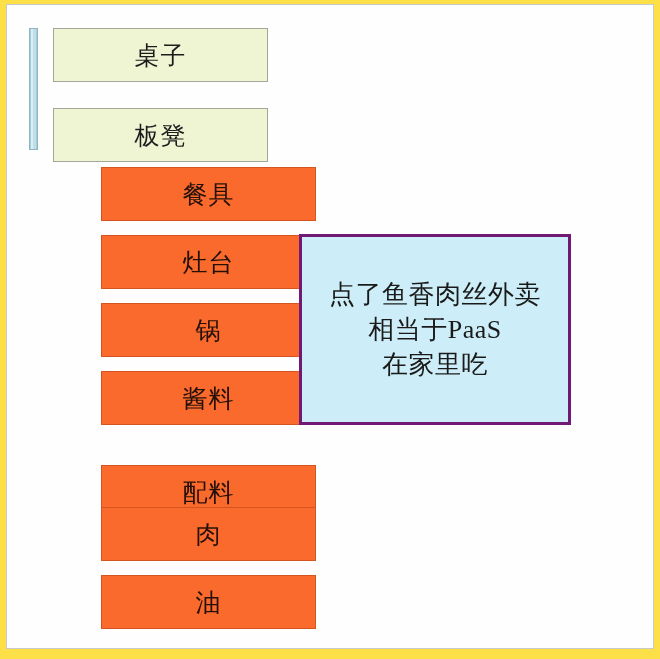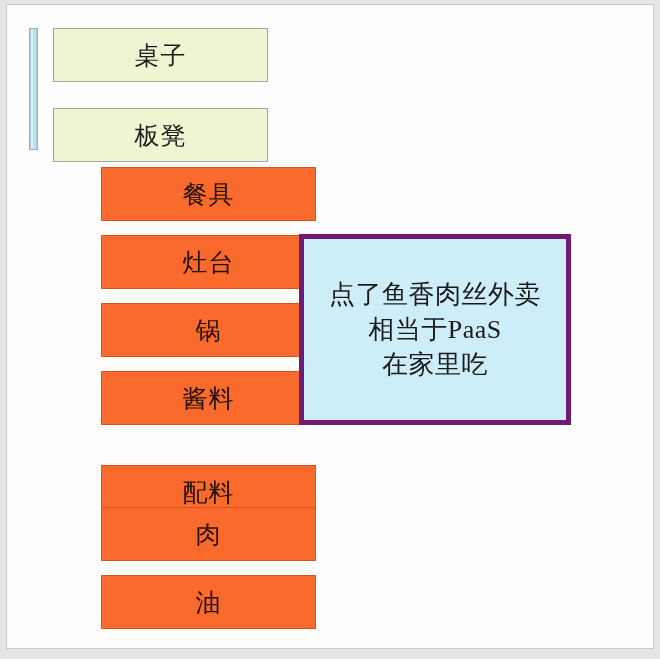--- a/index.html
+++ b/index.html
@@ -8,21 +8,21 @@
     background: #ffffff;
   }
   body {
     font-family: "Liberation Serif", "DejaVu Serif", serif;
   }
 
   #canvas {
     position: relative;
     width: 660px;
     height: 659px;
-    background: #e5e5e5;
+    background: #fde047;
     overflow: hidden;
   }
 
   
   #frame {
     position: absolute;
     left: 6px;
     top: 4px;
     width: 648px;
     height: 645px;
@@ -70,21 +70,21 @@
   }
 
   .note-box {
     position: absolute;
     left: 299px;
     top: 234px;
     width: 272px;
     height: 191px;
     box-sizing: border-box;
     background: #cdeef8;
-    border: 5px solid #701a75;
+    border: 3px solid #701a75;
     display: flex;
     flex-direction: column;
     align-items: center;
     justify-content: center;
     gap: 2px;
     color: #1a1a1a;
   }
   .note-line {
     font-size: 26px;
     line-height: 1.27;

